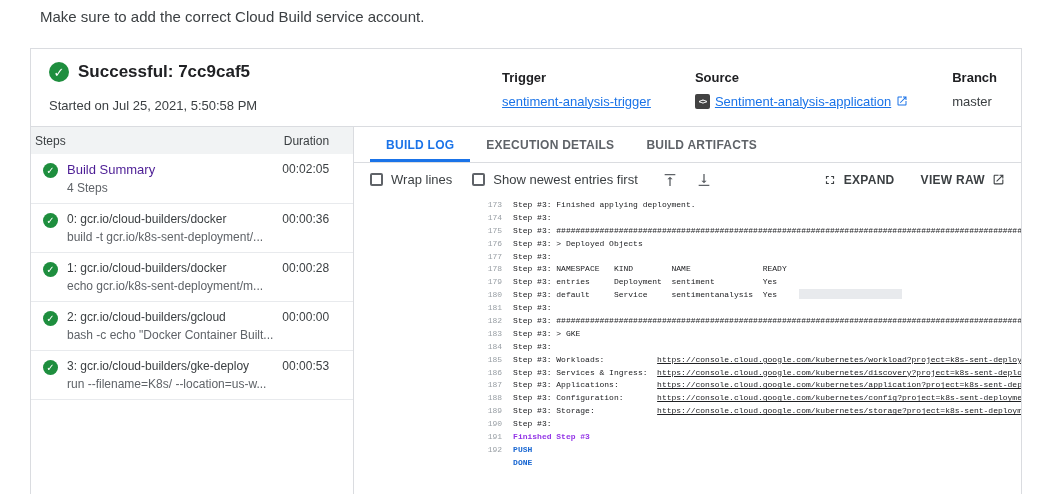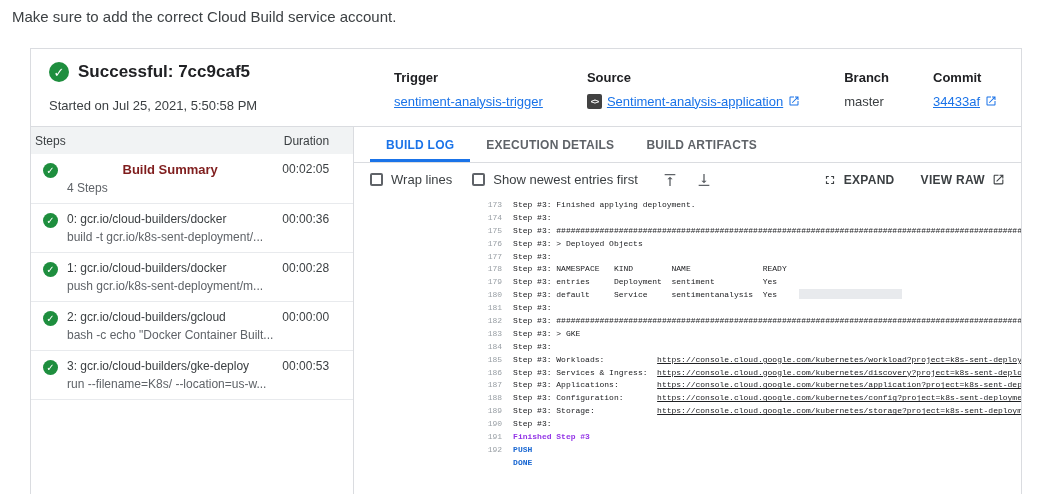--- a/index.html
+++ b/index.html
@@ -3,21 +3,21 @@
 <meta charset="utf-8">
 <title>Cloud Build - Successful Build</title>
 <style>
   * { margin:0; padding:0; box-sizing:border-box; }
   html,body { background:#fff; }
   .page {
     position:relative; width:1052px; height:494px; overflow:hidden;
     background:#fff; color:#202124;
     font-family:"Liberation Sans","DejaVu Sans",sans-serif;
   }
-  .note { position:absolute; left:12px; top:8px; font-size:15px; color:#3c4043; }
+  .note { position:absolute; left:40px; top:8px; font-size:15px; color:#3c4043; }
 
   .card {
     position:absolute; left:30px; top:48px; width:992px; height:470px;
     border:1px solid #dadce0; background:#fff; display:flex; flex-direction:column;
   }
 
   
   .card-header {
     flex:0 0 78px; border-bottom:1px solid #dadce0;
     display:flex; align-items:center; padding:0 24px 0 18px;
@@ -50,21 +50,21 @@
   .steps-header {
     flex:0 0 27px; background:#f1f3f4; display:flex; align-items:center;
     font-size:12px; color:#3c4043; padding:0 24px 0 4px;
   }
   .steps-header .dur-head { margin-left:auto; }
   .step-row { display:flex; gap:9px; padding:8px 24px 8px 12px; border-bottom:1px solid #e8eaed; cursor:pointer; }
   .step-check { width:15px; height:15px; font-size:10px; margin-top:1px; }
   .step-text { flex:1; min-width:0; }
   .step-title { display:block; font-size:12px; color:#3c4043; white-space:nowrap; overflow:hidden; }
   .step-sub { display:block; font-size:12px; color:#5f6368; margin-top:4px; white-space:nowrap; overflow:hidden; }
-  .step-row.summary .step-title { font-weight:bold; font-size:13px; color:#7f1d1d;text-align:center; }
+  .step-row.summary .step-title { font-weight:normal; font-size:13px; color:#4c1d95; }
   .step-dur { font-size:12px; color:#3c4043; white-space:nowrap; }
 
   .log-panel { flex:1; display:flex; flex-direction:column; min-width:0; }
   .tabs { flex:0 0 36px; display:flex; padding-left:16px; border-bottom:1px solid #dadce0; }
   .tab {
     padding:0 16px; display:flex; align-items:center; font-size:12px; font-weight:bold;
     letter-spacing:.25px; color:#5f6368; cursor:pointer; white-space:nowrap;
   }
   .tab.active { color:#1a73e8; box-shadow:inset 0 -3px 0 #1a73e8; }
 
@@ -125,31 +125,20 @@
               <svg width="12" height="12" viewBox="0 0 24 24" fill="#1a73e8">
                   <path d="M19 19H5V5h7V3H5c-1.11 0-2 .9-2 2v14c0 1.1.89 2 2 2h14c1.1 0 2-.9 2-2v-7h-2v7zM14 3v2h3.59l-9.83 9.83 1.41 1.41L19 6.41V10h2V3h-7z"></path>
                 </svg>
             </span>
           </div>
         </div>
         <div class="meta-col">
           <div class="meta-label">Branch</div>
           <div class="meta-value">master</div>
         </div>
-        <div class="meta-col">
-          <div class="meta-label">Commit</div>
-          <div class="meta-value">
-            <span class="link">34433af</span>
-            <span class="ext-icon">
-              <svg width="12" height="12" viewBox="0 0 24 24" fill="#1a73e8">
-                  <path d="M19 19H5V5h7V3H5c-1.11 0-2 .9-2 2v14c0 1.1.89 2 2 2h14c1.1 0 2-.9 2-2v-7h-2v7zM14 3v2h3.59l-9.83 9.83 1.41 1.41L19 6.41V10h2V3h-7z"></path>
-                </svg>
-            </span>
-          </div>
-        </div>
       </div>
     </div>
 
     <div class="card-body">
 
       <div class="steps-panel">
         <div class="steps-header">
           <span>Steps</span>
           <span class="dur-head">Duration</span>
         </div>
@@ -167,21 +156,21 @@
               <span class="step-text">
                 <span class="step-title">0: gcr.io/cloud-builders/docker</span>
                 <span class="step-sub">build -t gcr.io/k8s-sent-deployment/...</span>
               </span>
               <span class="step-dur">00:00:36</span>
             </div>
             <div class="step-row">
               <span class="check step-check">✓</span>
               <span class="step-text">
                 <span class="step-title">1: gcr.io/cloud-builders/docker</span>
-                <span class="step-sub">push gcr.io/k8s-sent-deployment/m...</span>
+                <span class="step-sub">echo gcr.io/k8s-sent-deployment/m...</span>
               </span>
               <span class="step-dur">00:00:28</span>
             </div>
             <div class="step-row">
               <span class="check step-check">✓</span>
               <span class="step-text">
                 <span class="step-title">2: gcr.io/cloud-builders/gcloud</span>
                 <span class="step-sub">bash -c echo "Docker Container Built...</span>
               </span>
               <span class="step-dur">00:00:00</span>

